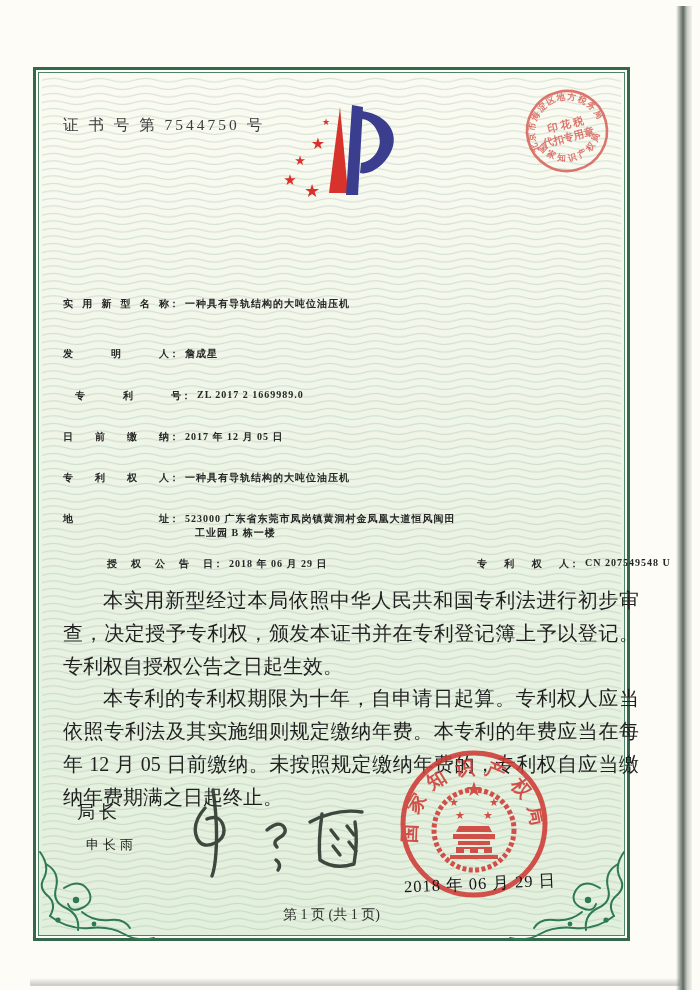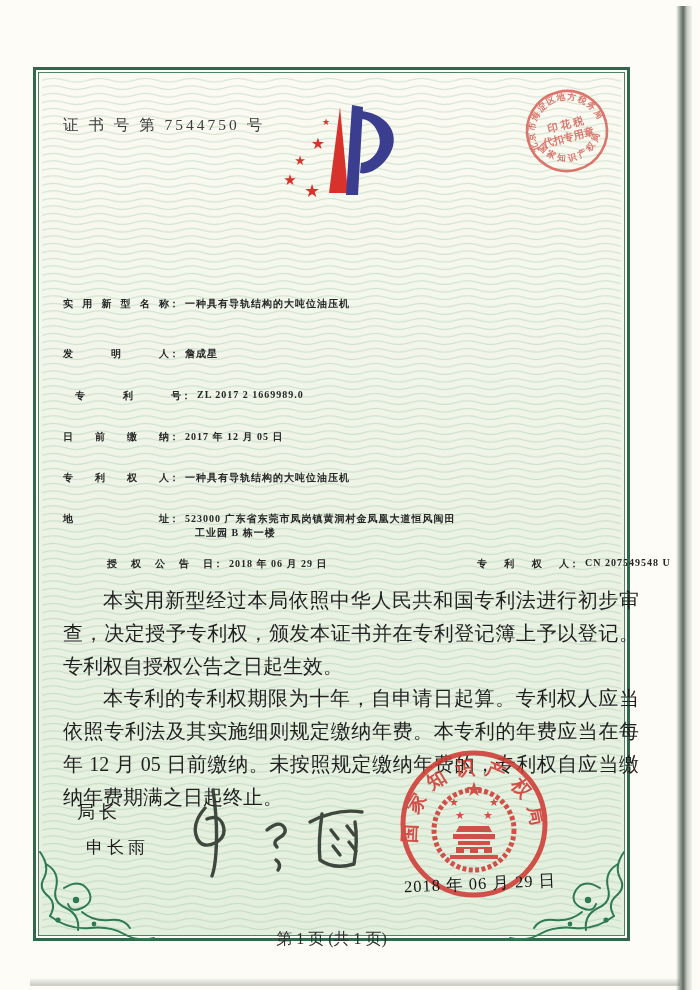--- a/index.html
+++ b/index.html
@@ -34,25 +34,25 @@
   .f-colon{display:inline-block;vertical-align:top;}
   .f-value{display:inline-block;margin-left:6px;letter-spacing:1px;vertical-align:top;}
   .f-value2{display:block;margin-left:132px;letter-spacing:1px;}
   .grant-no{position:absolute;left:370px;top:0;}
   
   .body-text{left:63px;top:584px;width:576px;font-size:20px;line-height:1.64;
     color:#1f1f1f;text-align:justify;}
   .body-text p{margin:0;text-indent:2em;}
   
   .sig-title{left:77px;top:800px;font-size:18px;letter-spacing:4px;color:#1d1d1d;}
-  .sig-name{left:86px;top:836px;font-size:17px;letter-spacing:4px;color:#1d1d1d;}
+  .sig-name{left:86px;top:836px;font-size:13px;letter-spacing:4px;color:#1d1d1d;}
   
   .stamp-date{left:404px;top:873px;font-size:16.5px;letter-spacing:1px;color:#161616;
     transform:rotate(-2.5deg);}
-  .footer{left:33px;top:929px;width:597px;text-align:center;font-size:16px;color:#2e2e2e;}
+  .footer{left:33px;top:906px;width:597px;text-align:center;font-size:14px;color:#2e2e2e;}
 </style>
 </head>
 <body>
 
 <div class="page">
 
   <div class="frame-outer">
     <div class="frame-inner">
 
       <svg class="waves" xmlns="http://www.w3.org/2000/svg" preserveAspectRatio="none">

